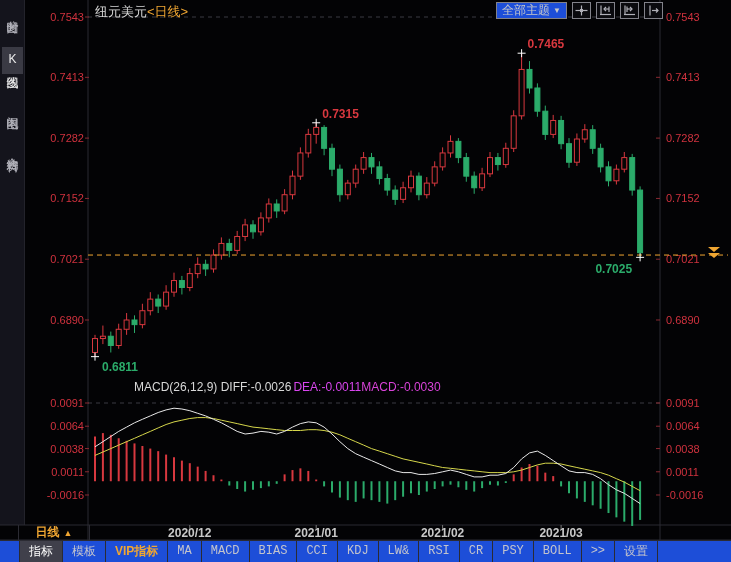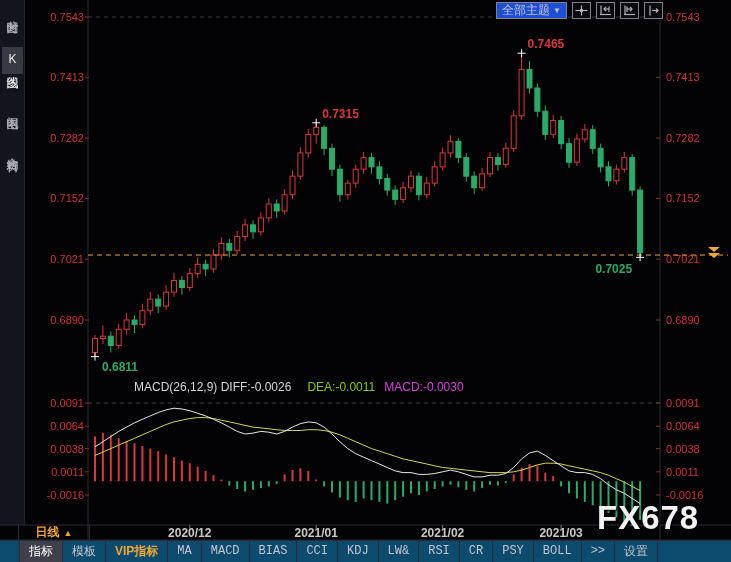--- a/index.html
+++ b/index.html
@@ -19,35 +19,35 @@
   .mini-btn{width:17px;height:15px;border:1px solid #82828a;background:#0a0a0e;display:flex;
             align-items:center;justify-content:center;cursor:pointer;}
   .mini-btn svg{display:block;}
   
   #chart-title{position:absolute;left:95px;top:3px;font-size:13px;z-index:5;}
   #chart-title .sym{color:#d8d8d8;}
   #chart-title .period{color:#f0a632;}
   
   #macd-header{position:absolute;left:90px;top:380px;font-size:12px;z-index:5;white-space:nowrap;}
   #macd-header .w{color:#d8d8d8;padding-left:44px;}
-  #macd-header .y{color:#84cc16;margin-left:16px;}
-  #macd-header .m{color:#d943d9;margin-left:9px;}
+  #macd-header .y{color:#d946ef;margin-left:2px;}
+  #macd-header .m{color:#d943d9;}
   
   #plot{position:absolute;left:0;top:0;z-index:2;}
   
   #timeframe-box{position:absolute;left:18px;top:525px;width:70px;height:15px;z-index:5;
                  border-left:1px solid #2b2b33;border-right:1px solid #2b2b33;
                  display:flex;align-items:center;justify-content:center;gap:4px;cursor:pointer;}
   #timeframe-box .tf{color:#f0a632;font-size:12px;font-weight:bold;}
   #timeframe-box .tfa{color:#f0a632;font-size:9px;}
   
   #watermark{position:absolute;left:597px;top:499px;font-size:33px;font-weight:bold;color:#f2f2f2;
              letter-spacing:1px;z-index:4;text-shadow:1px 1px 2px #000;}
   
-  #toolbar{position:absolute;left:0;top:540px;width:731px;height:22px;background:#0c4a6e;
+  #toolbar{position:absolute;left:0;top:540px;width:731px;height:22px;background:#1d4ed8;
            border-top:1px solid #2b2b33;box-sizing:border-box;white-space:nowrap;padding-left:19px;z-index:6;}
   .tb-item{display:inline-block;height:21px;line-height:21px;padding:0 9px;font-size:12px;color:#c4c4cc;
            border-right:1px solid #2b2b33;cursor:pointer;vertical-align:top;}
   .tb-item:first-child{border-left:1px solid #2b2b33;}
   .tb-item.active{background:#40404b;color:#ffffff;}
   .tb-item.vip{color:#f0a632;font-weight:bold;}
   .tb-item.mono{font-family:"Liberation Mono",monospace;font-size:12px;}
   svg text{font-family:"Liberation Sans",sans-serif;}
 </style>
 </head>
@@ -101,20 +101,23 @@
       <svg width="13" height="11" viewBox="0 0 13 11">
           <g stroke="#b0b0b8" stroke-width="1.2" fill="none">
         <line x1="3" y1="0.5" x2="3" y2="10.5"></line>
             <line x1="5" y1="5.5" x2="11" y2="5.5"></line>
             <path d="M9 3.5 L11 5.5 L9 7.5"></path>
           </g>
         </svg>
     </div>
   </div>
 
+  <div id="chart-title">
+    <span class="sym">纽元美元</span><span class="period">&lt;日线&gt;</span>
+  </div>
 
   <div id="macd-header">
     <span class="w">MACD(26,12,9) DIFF:-0.0026</span><span class="y">DEA:-0.0011</span><span class="m">MACD:-0.0030</span>
   </div>
 
   <svg id="plot" width="731" height="540">
       <g>
         <line x1="88" y1="0" x2="88" y2="540" stroke="#2b2b33" stroke-width="1"></line>
         <line x1="660" y1="0" x2="660" y2="540" stroke="#2b2b33" stroke-width="1"></line>
         <line x1="0" y1="525" x2="731" y2="525" stroke="#2b2b33" stroke-width="1"></line>
@@ -415,17 +418,16 @@
         <line x1="640.1" y1="253.3519999999998" x2="640.1" y2="261.3519999999998" stroke="#ffffff"></line>
         <text x="632.1" y="273.3519999999998" fill="#2bab6a" font-size="12" font-weight="bold" text-anchor="end">0.7025</text>
       </g>
     </svg>
 
   <div id="timeframe-box">
     <span class="tf">日线</span>
     <span class="tfa">▲</span>
   </div>
 
-  <div id="watermark">FX678</div>
 
   <div id="toolbar"><div class="tb-item active">指标</div><div class="tb-item">模板</div><div class="tb-item vip">VIP指标</div><div class="tb-item mono">MA</div><div class="tb-item mono">MACD</div><div class="tb-item mono">BIAS</div><div class="tb-item mono">CCI</div><div class="tb-item mono">KDJ</div><div class="tb-item mono">LW&amp;</div><div class="tb-item mono">RSI</div><div class="tb-item mono">CR</div><div class="tb-item mono">PSY</div><div class="tb-item mono">BOLL</div><div class="tb-item mono">&gt;&gt;</div><div class="tb-item">设置</div></div>
 
 </div>
 
 </body></html>

